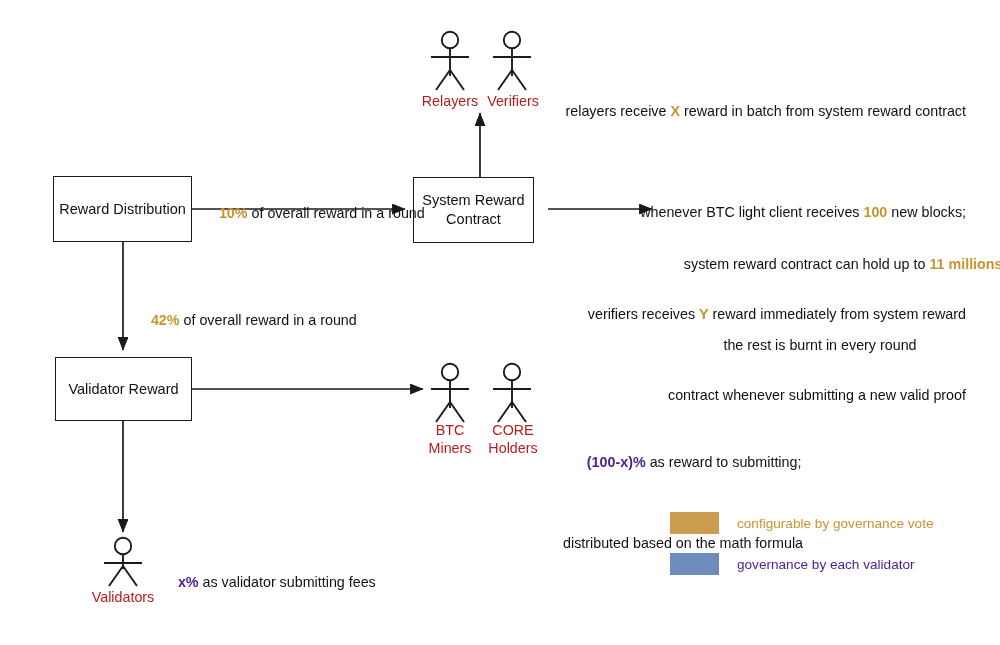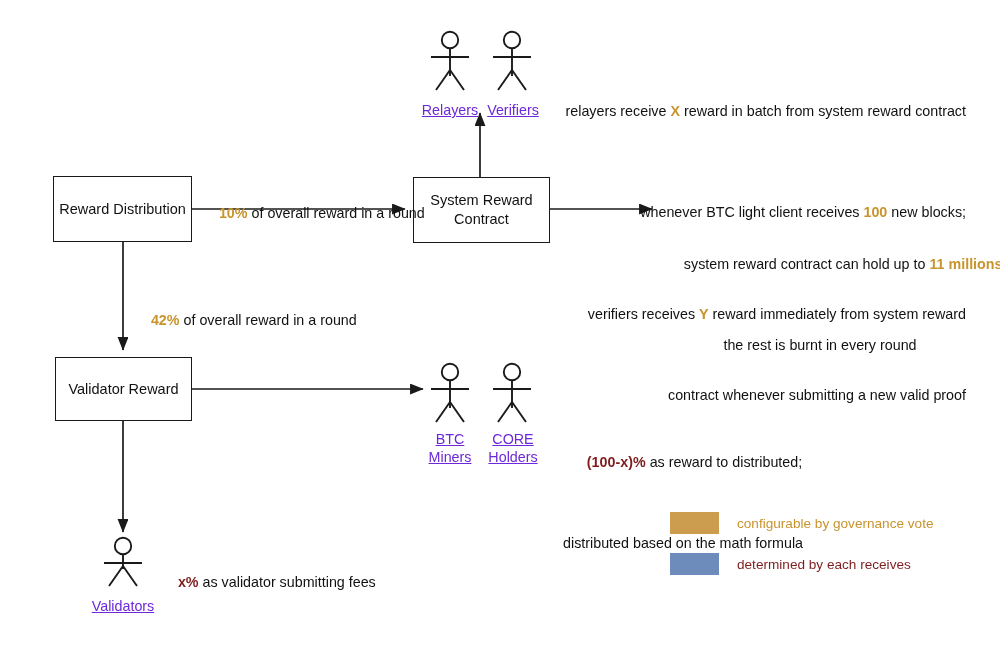--- a/index.html
+++ b/index.html
@@ -43,35 +43,34 @@
     line-height: 1.32;
     white-space: pre;
   }
   .txt.center { text-align: center; }
   .txt.right  { text-align: right; }
   .hl-gold {
     color: #c8942e;
     font-weight: bold;
   }
   .hl-blue {
-    color: #7f1d1d;
+    color: #4c1d95;
     font-weight: bold;
   }
   .actor {
     position: absolute;
     width: 56px;
     text-align: center;
   }
   .actor .caption {
     font-size: 14.3px;
-    color: #6d28d9;
+    color: #b91c1c;
     line-height: 1.25;
-    margin-top: 10px;
+    margin-top: 1px;
     white-space: pre-line;
-    text-decoration: underline;
   }
   .legend {
     position: absolute;
     left: 670px;
     top: 512px;
     display: flex;
     flex-direction: column;
     gap: 19px;
   }
   .legend-row {
@@ -152,21 +151,21 @@
       <line x1="104" y1="563" x2="142" y2="563"></line>
       <line x1="123" y1="566" x2="109" y2="586"></line>
       <line x1="123" y1="566" x2="137" y2="586"></line>
     </g>
   </svg>
 
   <div class="node-box" style="left:53px; top:176px; width:139px; height:66px;">
     <span>Reward Distribution</span>
   </div>
 
-  <div class="node-box" style="left:413px; top:177px; width:137px; height:66px; white-space:pre-line;">
+  <div class="node-box" style="left:413px; top:177px; width:121px; height:66px; white-space:pre-line;">
     <span style="white-space:pre-line;">System Reward
 Contract</span>
   </div>
 
   <div class="node-box" style="left:55px; top:357px; width:137px; height:64px;">
     <span>Validator Reward</span>
   </div>
 
   <div class="actor" style="left:415px; top:92px; width:70px;">
     <div class="caption">Relayers</div>
@@ -212,33 +211,33 @@
 
   <div class="txt center" style="left:660px; top:193px; width:320px; line-height:1.42;">
     <div>
       <span>system reward contract can hold up to </span><span class="hl-gold">11 millions</span>
     </div>
     <div>the rest is burnt in every round</div>
   </div>
 
   <div class="txt center" style="left:563px; top:391px; width:226px; line-height:1.42;">
     <div>
-      <span class="hl-blue">(100-x)%</span><span> as reward to distributed;</span>
+      <span class="hl-blue">(100-x)%</span><span> as reward to submitting;</span>
     </div>
     <div>distributed based on the math formula</div>
   </div>
 
   <div class="txt" style="left:162px; top:554px;">
     <span class="hl-blue">x%</span><span> as validator submitting fees</span>
   </div>
 
   <div class="legend">
     <div class="legend-row">
       <div class="swatch" style="background:#cc9d4f;"></div>
       <div class="legend-label hl-gold" style="font-weight:normal;">configurable by governance vote</div>
     </div>
     <div class="legend-row">
       <div class="swatch" style="background:#6e8cbb;"></div>
-      <div class="legend-label hl-blue" style="font-weight:normal;">determined by each receives</div>
+      <div class="legend-label hl-blue" style="font-weight:normal;">governance by each validator</div>
     </div>
   </div>
 
 </div>
 
 </body></html>

